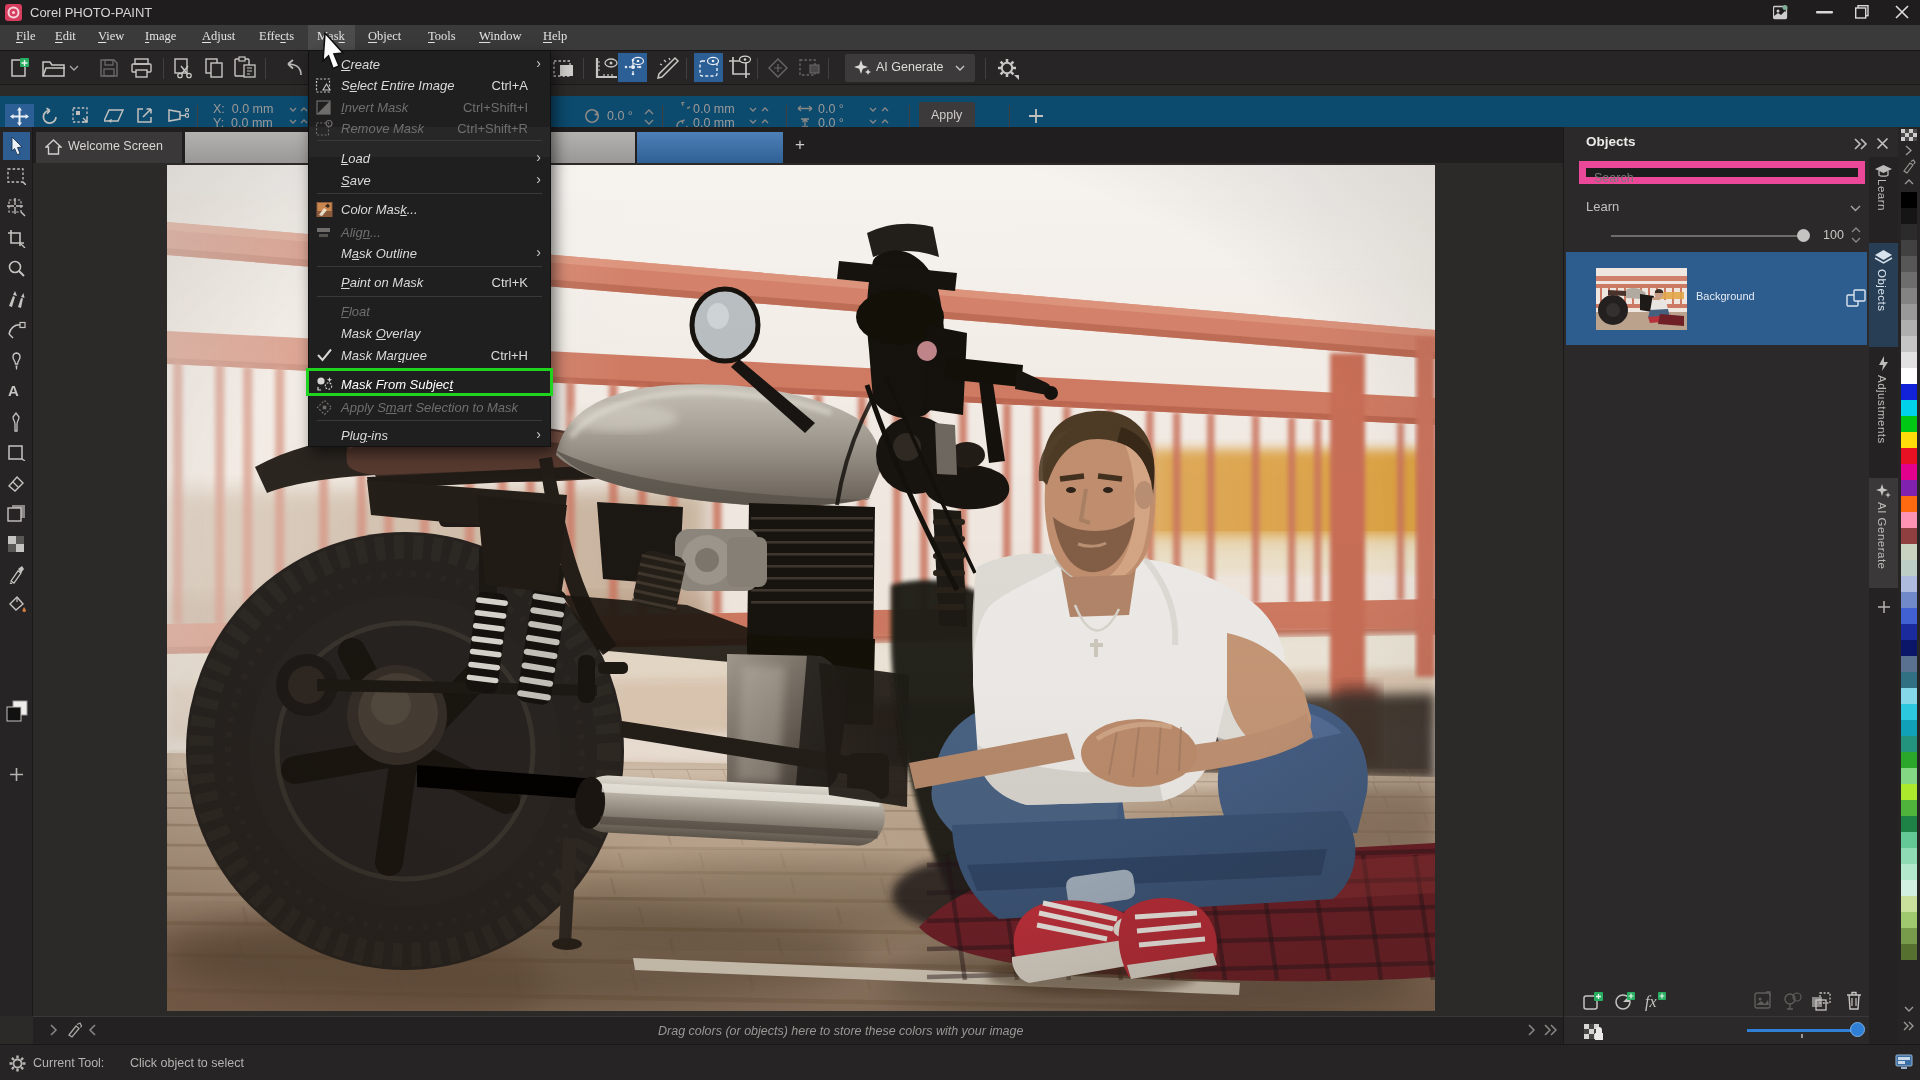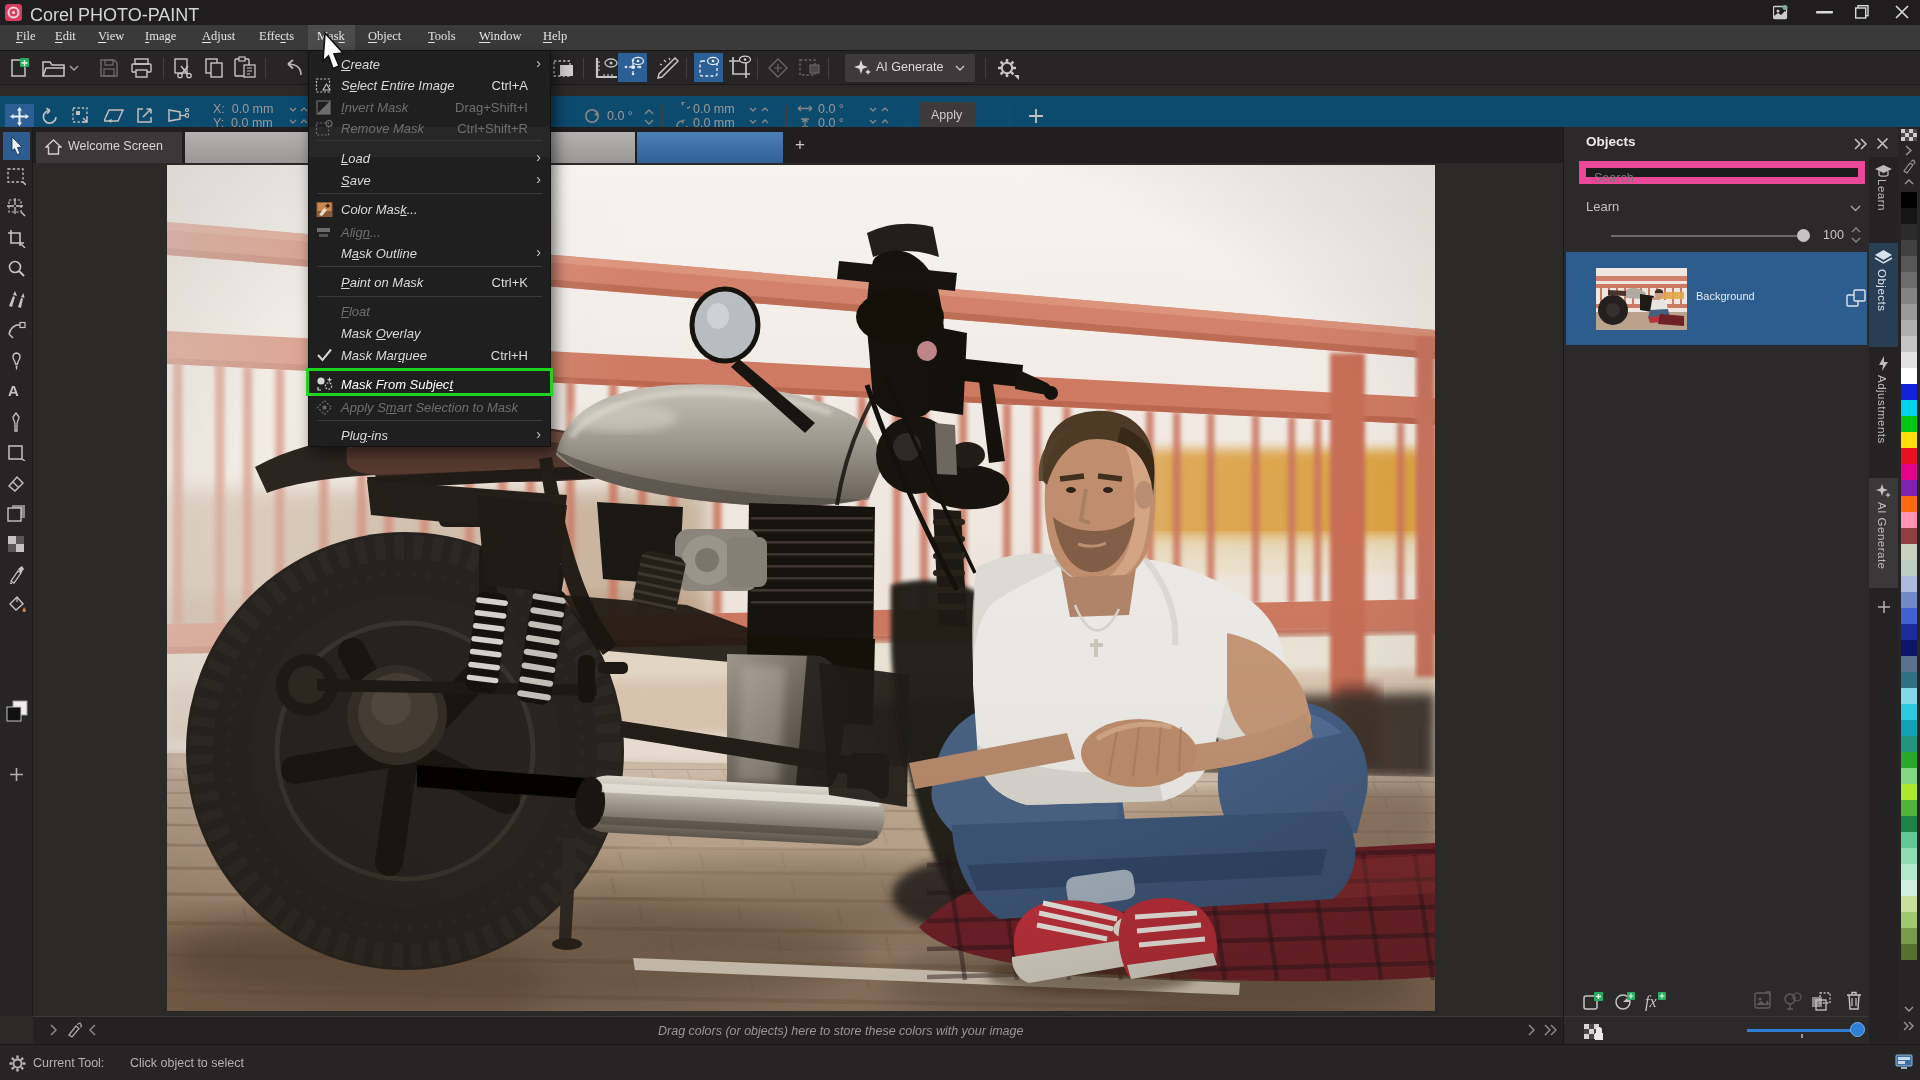--- a/index.html
+++ b/index.html
@@ -43,21 +43,21 @@
 </style>
 </head>
 <body>
 <div id="app">
   <div class="abs" id="titlebar">
     <svg class="abs" style="left:5px;top:4px" width="17" height="17">
         <rect x="0" y="0" width="17" height="17" rx="3" fill="#d63c5e"></rect>
         <circle cx="8.5" cy="8.5" r="5" fill="none" stroke="#f3d5db" stroke-width="2"></circle>
         <circle cx="8.5" cy="8.5" r="1.6" fill="#f3d5db"></circle>
       </svg>
-    <span class="abs" style="left:30px;top:5px;font-size:18px;color:#d6d6d6;">Corel PHOTO-PAINT</span>
+    <span class="abs" style="left:30px;top:5px;font-size:13px;color:#d6d6d6;">Corel PHOTO-PAINT</span>
     <svg class="abs" style="left:1773px;top:5px" width="15" height="15">
         <rect x="0.5" y="1.5" width="13" height="12" rx="1" fill="none" stroke="#cdcdcd" stroke-width="1.3"></rect>
         <circle cx="5" cy="6" r="1.5" fill="#cdcdcd"></circle>
         <path d="M1 11 L5 8 L8 10 L12 6 L13.5 8 L13.5 13 L1 13 Z" fill="#cdcdcd"></path>
         <circle cx="12" cy="2.5" r="2.5" fill="#7fae96"></circle>
       </svg>
     <svg class="abs" style="left:1816px;top:11px" width="17" height="3">
         <rect width="17" height="2.4" fill="#d9d9d9" rx="1"></rect>
       </svg>
     <svg class="abs" style="left:1855px;top:5px" width="14" height="14">
@@ -1198,21 +1198,21 @@
         </svg>
       <span class="lbl">S<u>e</u>lect Entire Image</span>
         <span class="sc">Ctrl+A</span>
     </div>
     <div class="mn dis" style="top:45px">
       <svg class="micon" viewBox="0 0 19 19">
           <rect x="2" y="3" width="13" height="13" fill="none" stroke="#6f6d6b" stroke-width="1.2"></rect>
           <path d="M2 16 L15 3 L15 16 Z" fill="#6f6d6b"></path>
         </svg>
       <span class="lbl"><u>I</u>nvert Mask</span>
-        <span class="sc">Drag+Shift+I</span>
+        <span class="sc">Ctrl+Shift+I</span>
     </div>
     <div class="mn dis" style="top:66px">
       <svg class="micon" viewBox="0 0 19 19">
           <rect x="1.5" y="4" width="12" height="12" fill="none" stroke="#6f6d6b" stroke-width="1.2" stroke-dasharray="2 1.7"></rect>
           <circle cx="14" cy="4.5" r="3" fill="none" stroke="#6f6d6b" stroke-width="1.1"></circle>
         </svg>
       <span class="lbl">Remove Mask</span>
         <span class="sc">Ctrl+Shift+R</span>
     </div>
     <div class="msep" style="top:89px"></div>

